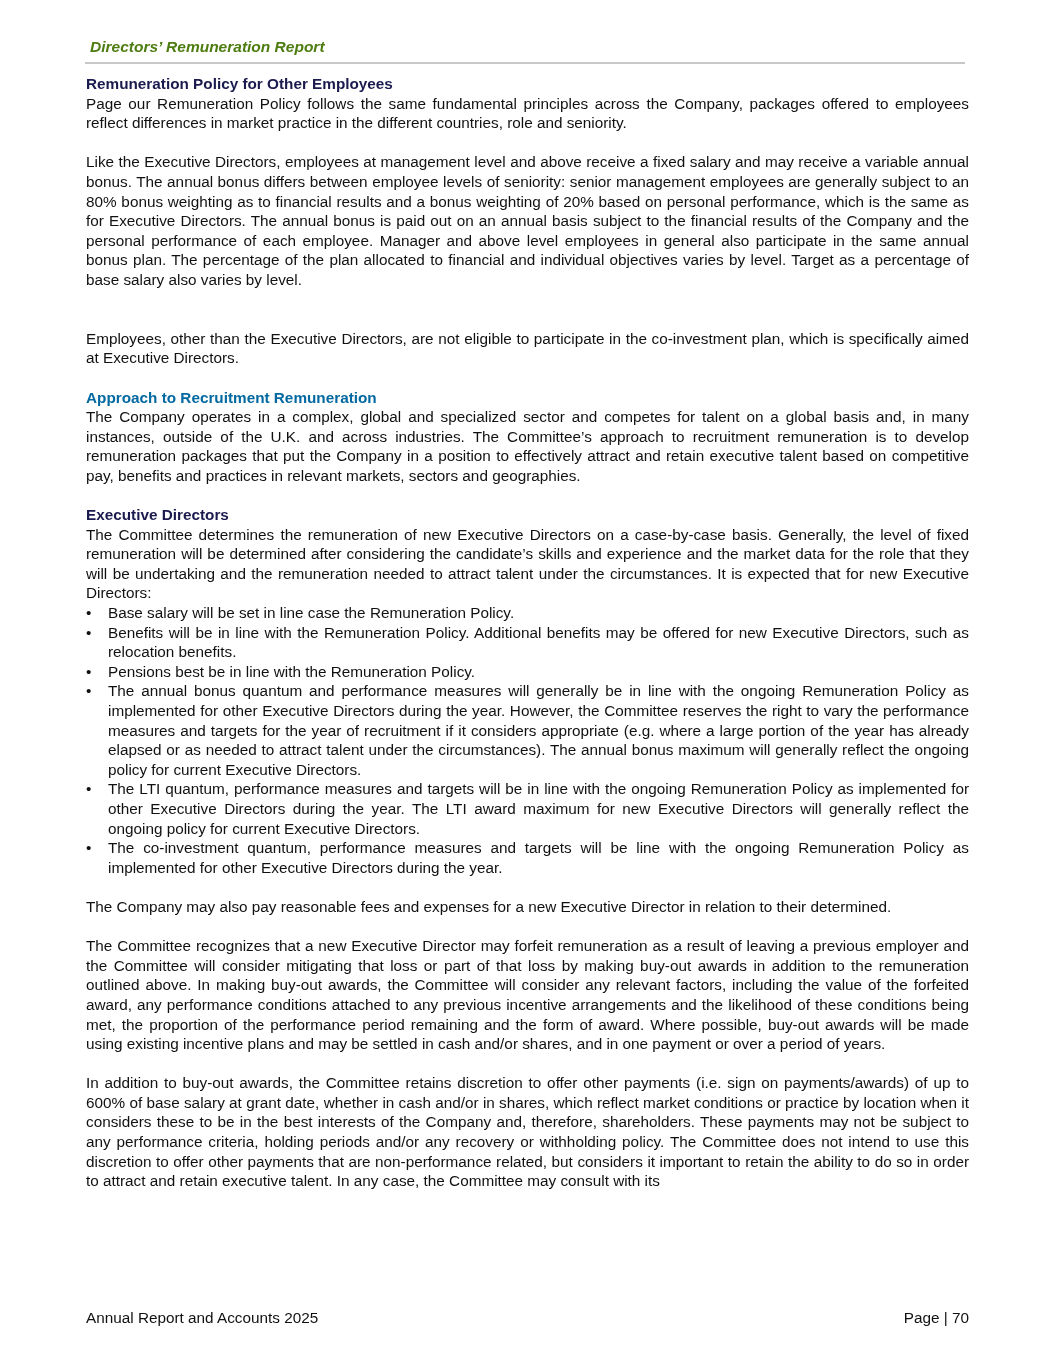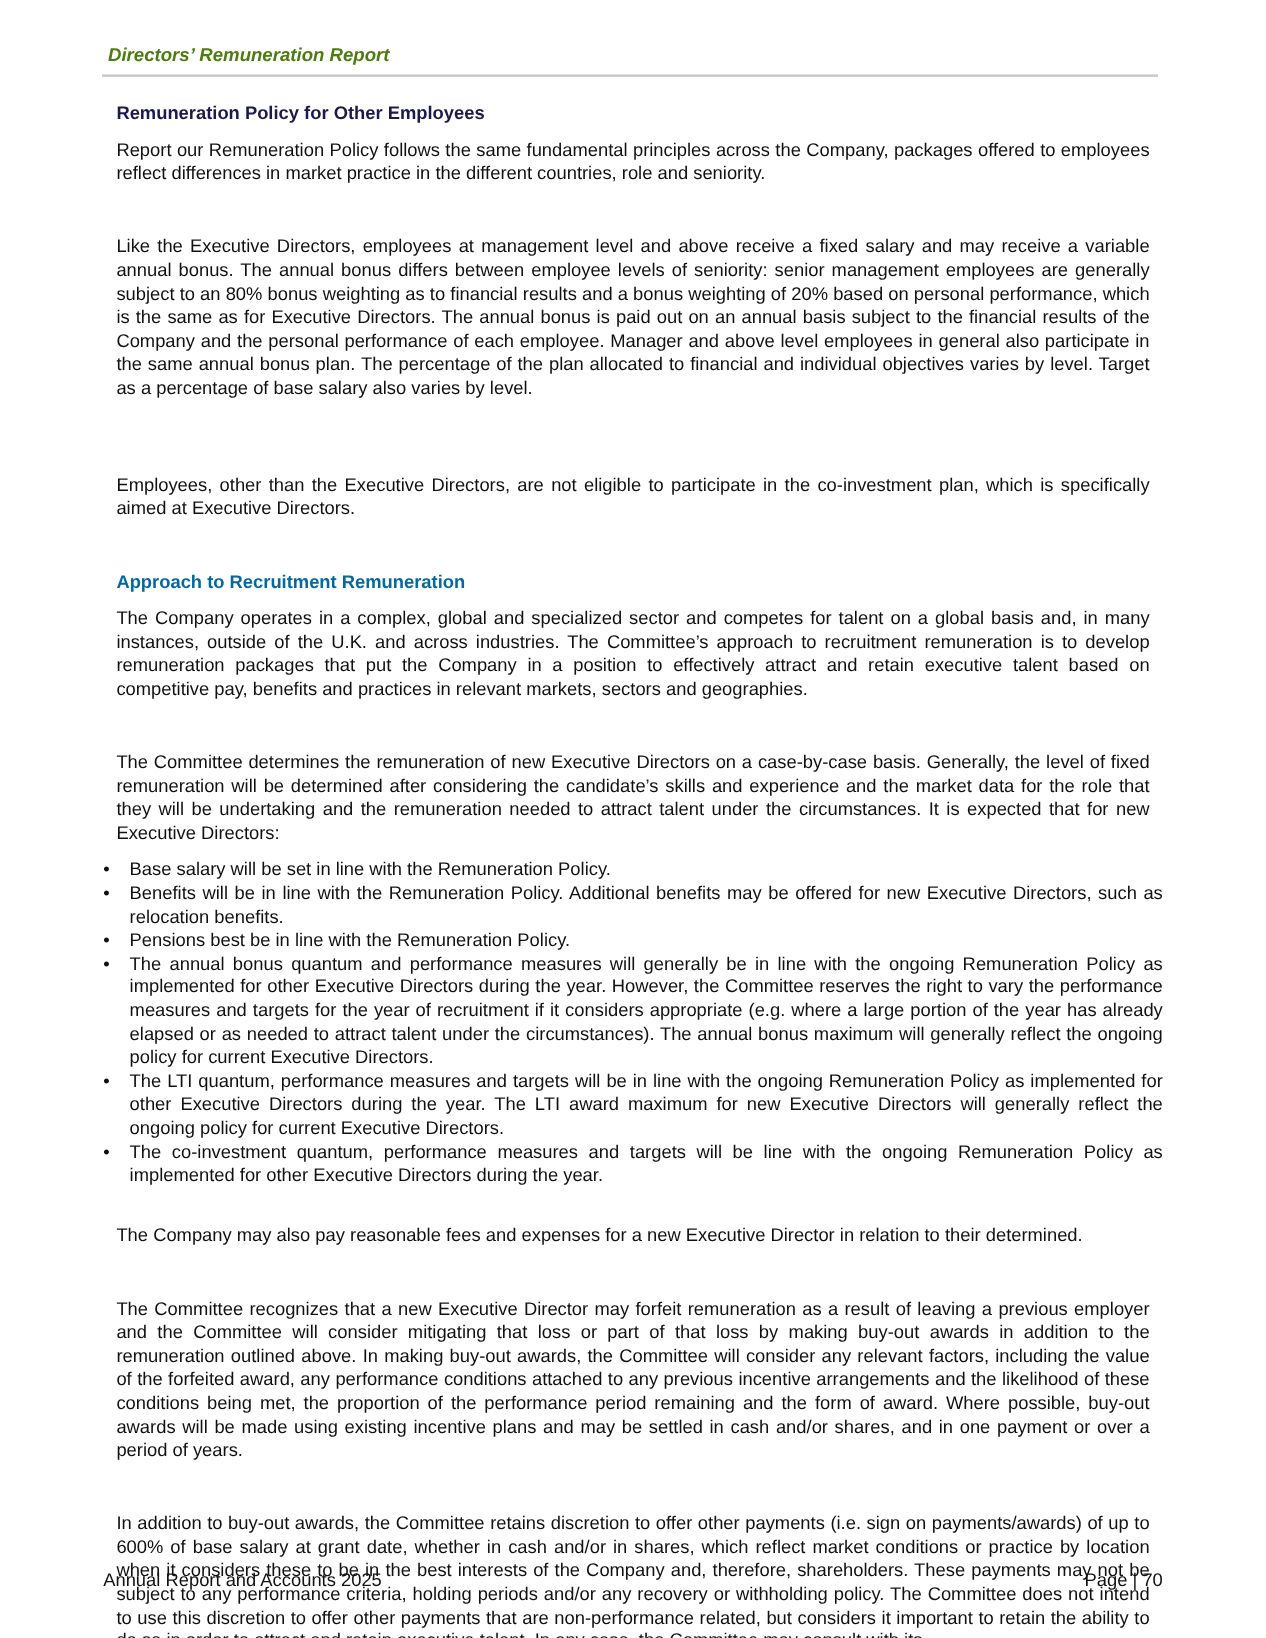--- a/index.html
+++ b/index.html
@@ -2,57 +2,58 @@
 <html><head>
 <meta charset="utf-8">
 <style>
   html, body { margin: 0; padding: 0; background: #ffffff; }
   body { width: 1055px; height: 1365px; position: relative; overflow: hidden;
          font-family: "Liberation Sans", sans-serif; color: #111111; }
   .header { position: absolute; left: 85px; top: 38px; width: 880px; }
   .header-title { font-weight: bold; font-style: italic; font-size: 15.5px; color: #4d7c0f; padding-left: 5px; }
   .header-rule { height: 2px; background: #c8c8c8; margin-top: 6px; }
   .content { position: absolute; left: 86px; top: 74px; width: 883px; font-size: 15.3px; line-height: 19.6px; }
-  .content p { margin: 11px; text-align: justify; }
+  .content p { margin: 0; text-align: justify; }
   .gap { height: 19.6px; }
   .h-navy { font-weight: bold; color: #1a1a4e; }
   .h-red { font-weight: bold; color: #0369a1; }
   ul.bullets { list-style: none; margin: 0; padding: 0; }
   ul.bullets li { position: relative; padding-left: 22px; text-align: justify; }
   ul.bullets li .bullet { position: absolute; left: 0; top: 0; }
   .footer { position: absolute; left: 86px; top: 1309px; width: 883px; font-size: 15.3px; display: flex; justify-content: space-between; gap: 30px; }
 </style>
 </head>
 <body>
 
 <div class="header">
   <div class="header-title">Directors’ Remuneration Report</div>
   <div class="header-rule"></div>
 </div>
 
 <div class="content">
   <section>
     <p class="h-navy">Remuneration Policy for Other Employees</p>
-    <p>Report our Remuneration Policy follows the same fundamental principles across the Company, packages offered to employees reflect differences in market practice in the different countries, role and seniority.</p>
+    <p>Page our Remuneration Policy follows the same fundamental principles across the Company, packages offered to employees reflect differences in market practice in the different countries, role and seniority.</p>
     <div class="gap"></div>
     <p>Like the Executive Directors, employees at management level and above receive a fixed salary and may receive a variable annual bonus. The annual bonus differs between employee levels of seniority: senior management employees are generally subject to an 80% bonus weighting as to financial results and a bonus weighting of 20% based on personal performance, which is the same as for Executive Directors. The annual bonus is paid out on an annual basis subject to the financial results of the Company and the personal performance of each employee. Manager and above level employees in general also participate in the same annual bonus plan. The percentage of the plan allocated to financial and individual objectives varies by level. Target as a percentage of base salary also varies by level.</p>
     <div class="gap"></div>
     <div class="gap"></div>
     <p>Employees, other than the Executive Directors, are not eligible to participate in the co-investment plan, which is specifically aimed at Executive Directors.</p>
   </section>
   <div class="gap"></div>
   <section>
     <p class="h-red">Approach to Recruitment Remuneration</p>
     <p>The Company operates in a complex, global and specialized sector and competes for talent on a global basis and, in many instances, outside of the U.K. and across industries. The Committee’s approach to recruitment remuneration is to develop remuneration packages that put the Company in a position to effectively attract and retain executive talent based on competitive pay, benefits and practices in relevant markets, sectors and geographies.</p>
   </section>
   <div class="gap"></div>
   <section>
+    <p class="h-navy">Executive Directors</p>
     <p>The Committee determines the remuneration of new Executive Directors on a case-by-case basis. Generally, the level of fixed remuneration will be determined after considering the candidate’s skills and experience and the market data for the role that they will be undertaking and the remuneration needed to attract talent under the circumstances. It is expected that for new Executive Directors:</p>
     <ul class="bullets">
-      <li><span class="bullet">•</span><span>Base salary will be set in line with the Remuneration Policy.</span></li>
+      <li><span class="bullet">•</span><span>Base salary will be set in line case the Remuneration Policy.</span></li>
       <li><span class="bullet">•</span><span>Benefits will be in line with the Remuneration Policy. Additional benefits may be offered for new Executive Directors, such as relocation benefits.</span></li>
       <li><span class="bullet">•</span><span>Pensions best be in line with the Remuneration Policy.</span></li>
       <li><span class="bullet">•</span><span>The annual bonus quantum and performance measures will generally be in line with the ongoing Remuneration Policy as implemented for other Executive Directors during the year. However, the Committee reserves the right to vary the performance measures and targets for the year of recruitment if it considers appropriate (e.g. where a large portion of the year has already elapsed or as needed to attract talent under the circumstances). The annual bonus maximum will generally reflect the ongoing policy for current Executive Directors.</span></li>
       <li><span class="bullet">•</span><span>The LTI quantum, performance measures and targets will be in line with the ongoing Remuneration Policy as implemented for other Executive Directors during the year. The LTI award maximum for new Executive Directors will generally reflect the ongoing policy for current Executive Directors.</span></li>
       <li><span class="bullet">•</span><span>The co-investment quantum, performance measures and targets will be line with the ongoing Remuneration Policy as implemented for other Executive Directors during the year.</span></li>
     </ul>
     <div class="gap"></div>
     <p>The Company may also pay reasonable fees and expenses for a new Executive Director in relation to their determined.</p>
     <div class="gap"></div>
     <p>The Committee recognizes that a new Executive Director may forfeit remuneration as a result of leaving a previous employer and the Committee will consider mitigating that loss or part of that loss by making buy-out awards in addition to the remuneration outlined above. In making buy-out awards, the Committee will consider any relevant factors, including the value of the forfeited award, any performance conditions attached to any previous incentive arrangements and the likelihood of these conditions being met, the proportion of the performance period remaining and the form of award. Where possible, buy-out awards will be made using existing incentive plans and may be settled in cash and/or shares, and in one payment or over a period of years.</p>

